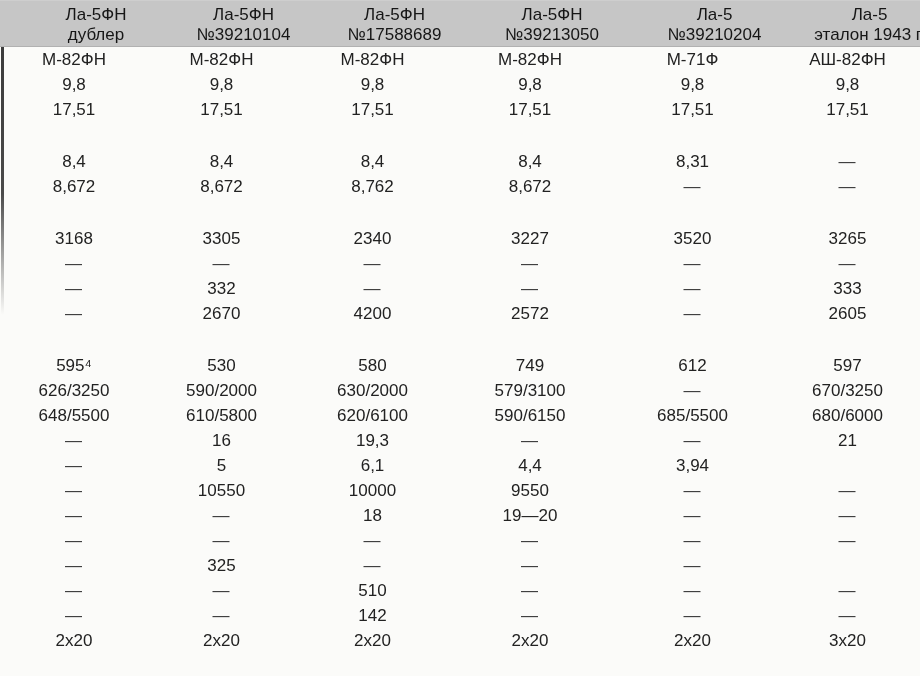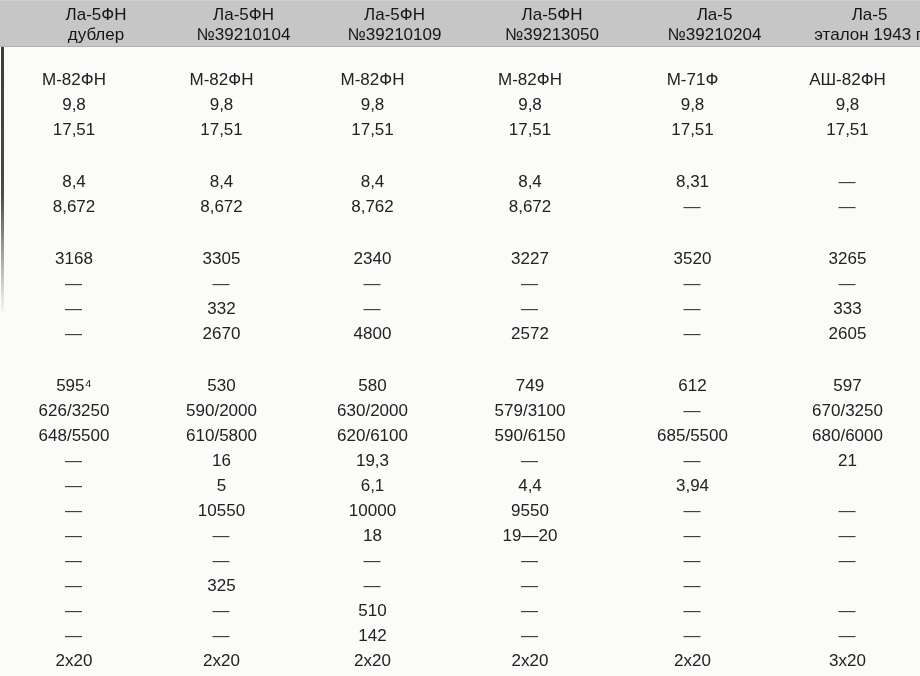--- a/index.html
+++ b/index.html
@@ -46,21 +46,21 @@
     font-size: 17px;
     line-height: 20px;
     padding-top: 2px;
     text-align: center;
     white-space: nowrap;
     color: #161616;
     padding-left: 44px;
   }
   .table-body {
     width: 920px;
-    margin-top: 20px;
+    margin-top: 0;
   }
   .table-row {
     display: grid;
     grid-template-columns: 148px 147px 155px 160px 165px 145px;
     height: 25px;
   }
   .table-cell {
     text-align: center;
     font-size: 17px;
     line-height: 25px;
@@ -90,21 +90,21 @@
         <div class="header-cell">
           <span>Ла-5ФН</span>
           <span>дублер</span>
         </div>
         <div class="header-cell">
           <span>Ла-5ФН</span>
           <span>№39210104</span>
         </div>
         <div class="header-cell">
           <span>Ла-5ФН</span>
-          <span>№39210109</span>
+          <span>№17588689</span>
         </div>
         <div class="header-cell">
           <span>Ла-5ФН</span>
           <span>№39213050</span>
         </div>
         <div class="header-cell">
           <span>Ла-5</span>
           <span>№39210204</span>
         </div>
         <div class="header-cell">
@@ -175,21 +175,21 @@
           <div class="table-cell dash">—</div>
           <div class="table-cell">332</div>
           <div class="table-cell dash">—</div>
           <div class="table-cell dash">—</div>
           <div class="table-cell dash">—</div>
           <div class="table-cell">333</div>
         </div>
         <div class="table-row">
           <div class="table-cell dash">—</div>
           <div class="table-cell">2670</div>
-          <div class="table-cell">4800</div>
+          <div class="table-cell">4200</div>
           <div class="table-cell">2572</div>
           <div class="table-cell dash">—</div>
           <div class="table-cell">2605</div>
         </div>
         <div class="group-gap"></div>
         <div class="table-row">
           <div class="table-cell">595⁴</div>
           <div class="table-cell">530</div>
           <div class="table-cell">580</div>
           <div class="table-cell">749</div>

